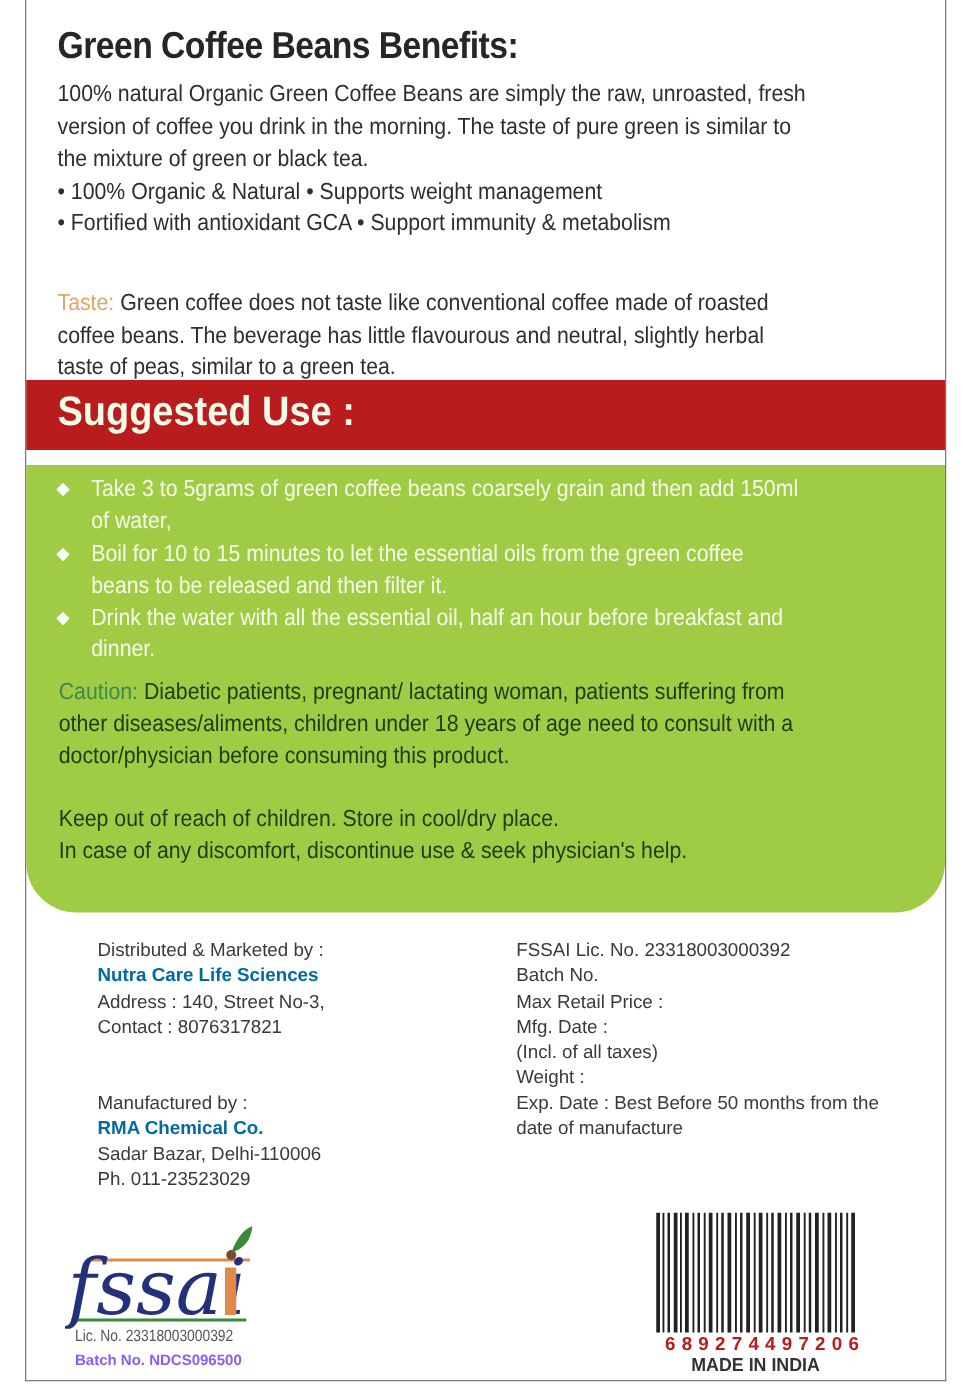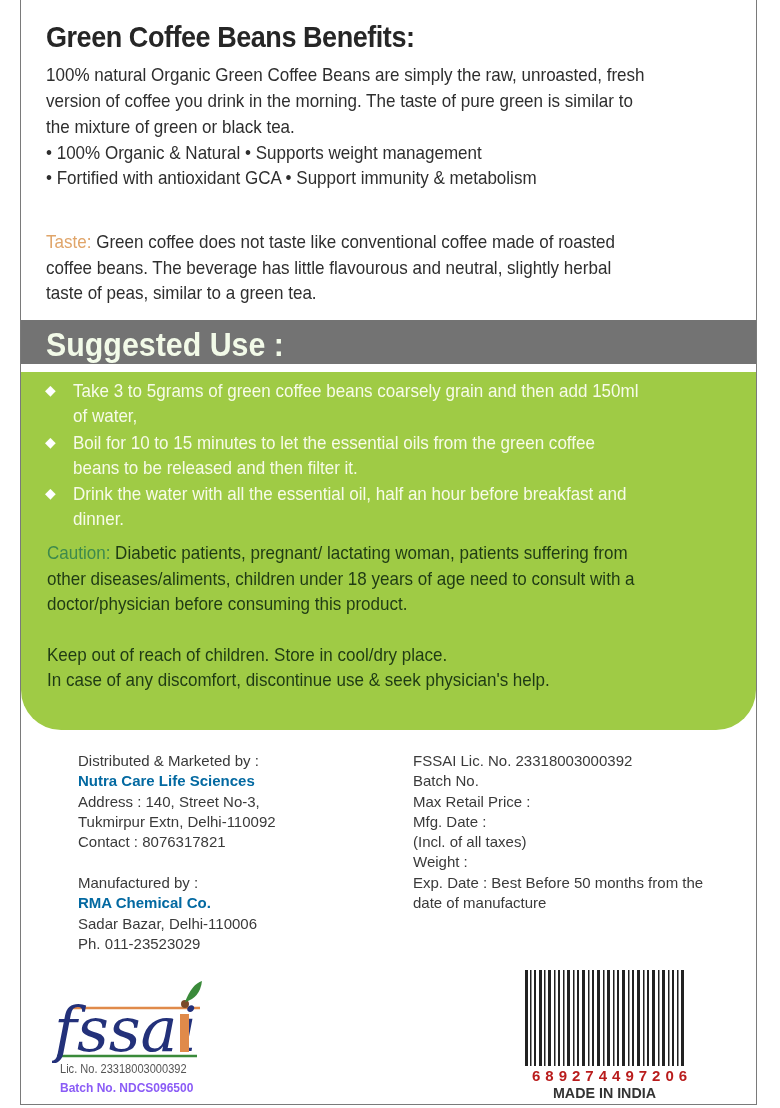--- a/index.html
+++ b/index.html
@@ -15,21 +15,21 @@
     position: absolute; left: 46px; top: 20px; font-size: 30px; font-weight: bold;
     color: #262626; letter-spacing: -0.5px; transform: scaleX(0.9); transform-origin: left;
     white-space: nowrap;
   }
   .p {
     position: absolute; left: 46px; font-size: 18.5px; line-height: 25px; color: #2e2e2e;
     transform: scaleX(0.92); transform-origin: left; white-space: nowrap;
   }
   .taste-label { color: #e0a56a; }
   .suggest-bar {
-    position: absolute; left: 21px; top: 320px; width: 735px; height: 44px; background: #737373;
+    position: absolute; left: 21px; top: 304px; width: 735px; height: 56px; background: #b91c1c;
   }
   .suggest-title {
     position: absolute; left: 25px; top: 6px; font-size: 33px; font-weight: bold; color: #f2fae8;
     transform: scaleX(0.92); transform-origin: left; white-space: nowrap;
   }
   .green-panel {
     position: absolute; left: 21px; top: 372px; width: 735px; height: 358px; background: #9fcb45;
     border-radius: 0 0 40px 40px;
   }
   .use-item {
@@ -108,21 +108,20 @@
   <div class="panel-p" style="top:219px">doctor/physician before consuming this product.</div>
 
   <div class="panel-p" style="top:270px">Keep out of reach of children. Store in cool/dry place.</div>
   <div class="panel-p" style="top:295px">In case of any discomfort, discontinue use &amp; seek physician's help.</div>
 </div>
 
 <div class="info" style="left:78px; top:751px;">
   <div>Distributed &amp; Marketed by :</div>
   <div class="b">Nutra Care Life Sciences</div>
   <div>Address : 140, Street No-3,</div>
-  <div>Tukmirpur Extn, Delhi-110092</div>
   <div>Contact : 8076317821</div>
 </div>
 <div class="info" style="left:78px; top:873px;">
   <div>Manufactured by :</div>
   <div class="b">RMA Chemical Co.</div>
   <div>Sadar Bazar, Delhi-110006</div>
   <div>Ph. 011-23523029</div>
 </div>
 
 <div class="info" style="left:413px; top:751px;">

